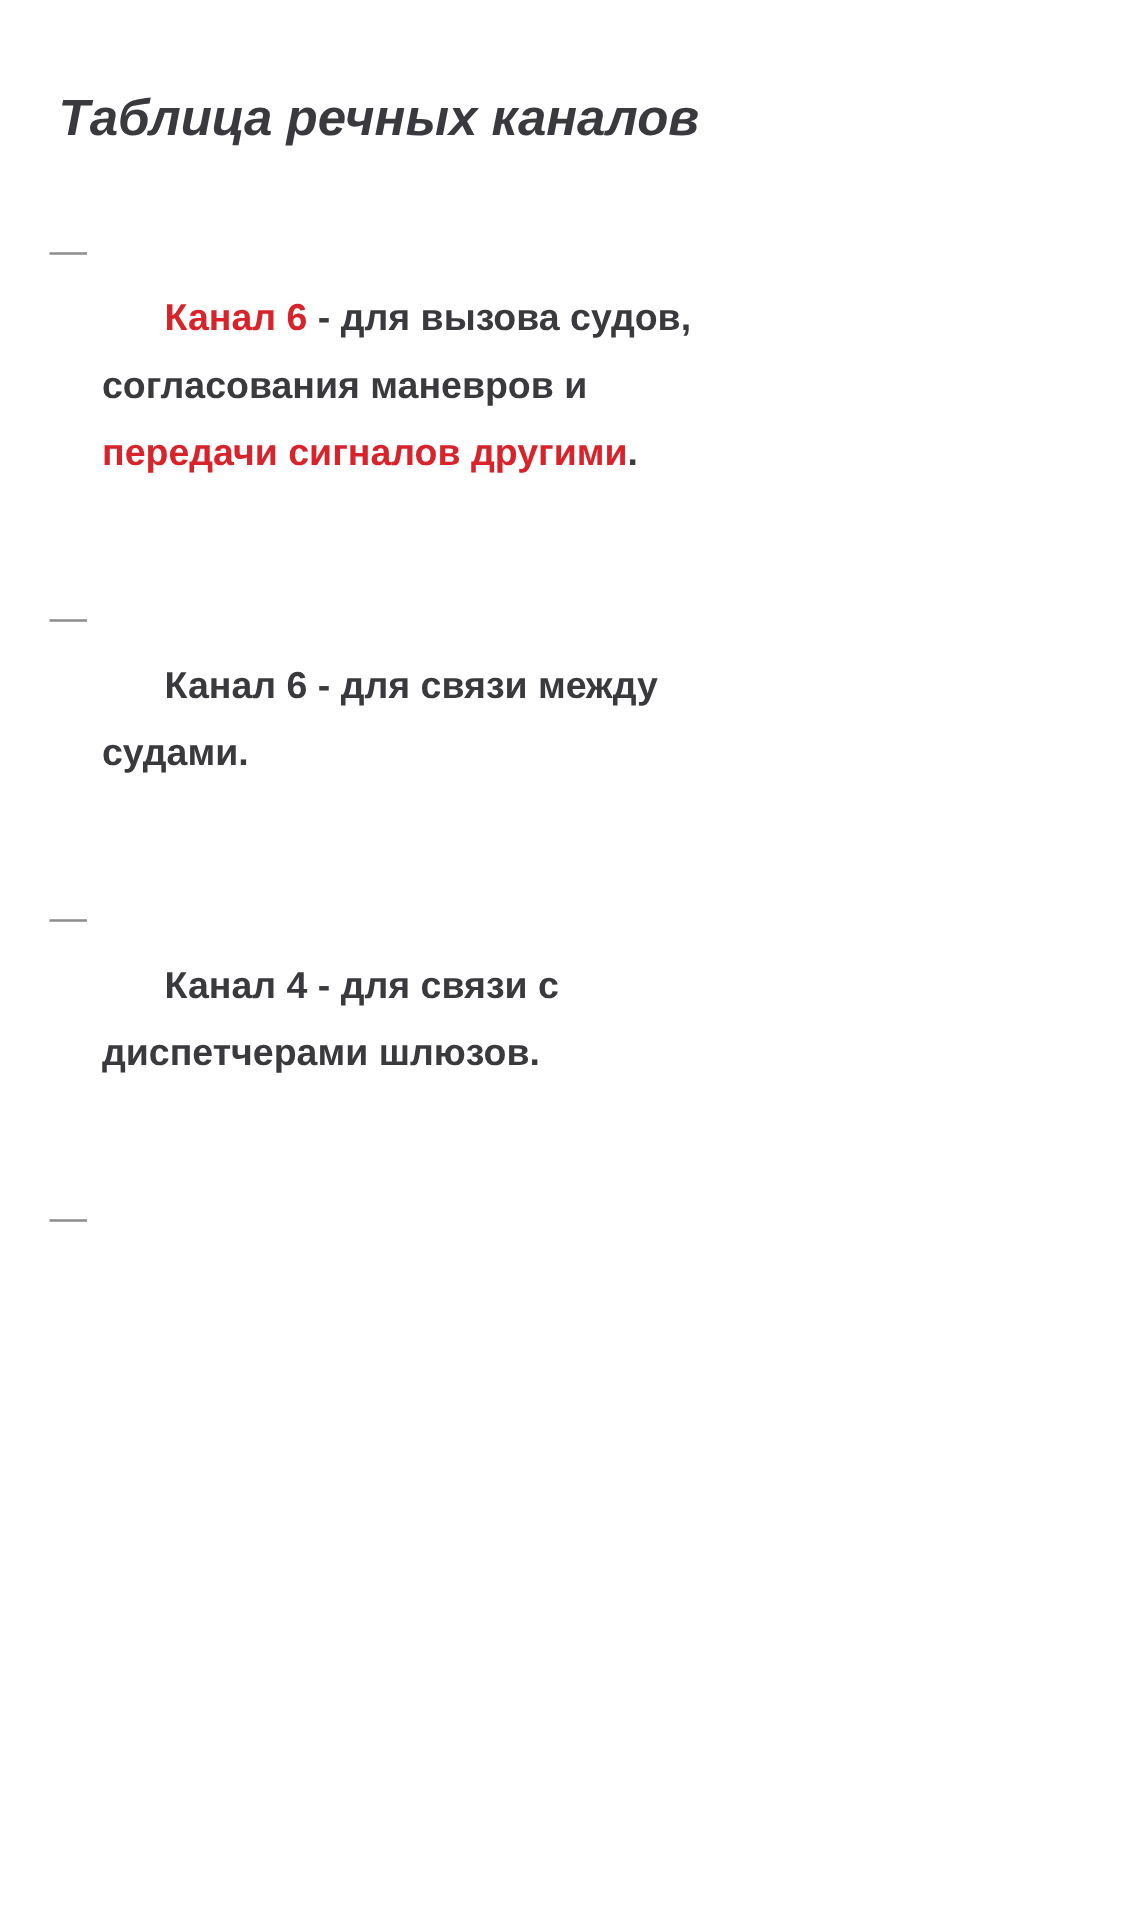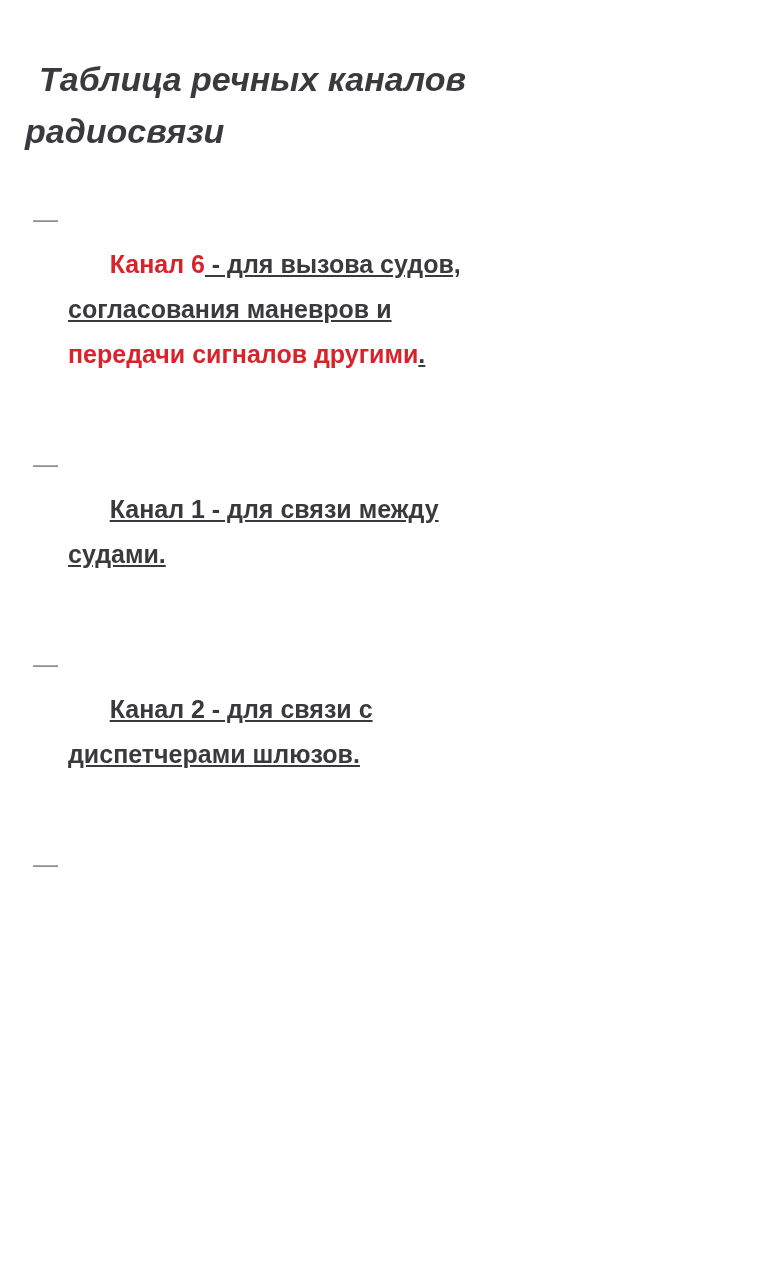--- a/index.html
+++ b/index.html
@@ -25,53 +25,52 @@
   .bullet{
     position:relative;padding-left:68px;margin:0 20px 20px 0;
     font-size:25px;font-weight:700;line-height:45px;color:var(--dark);
     white-space:pre-wrap;
   }
   .bullet .dash{
     position:absolute;left:33px;top:0;
     color:var(--dash);font-weight:400;
   }
   .seg-red{color:var(--red);}
-  .seg-dark{color:var(--dark);text-decoration:underline;}
+  .seg-dark{color:var(--dark);}
   .section-header{
     margin:57px 0 0 30px;
     font-size:26px;font-weight:700;line-height:36px;letter-spacing:0.5px;
     color:var(--dark);
   }
   .bottom-speck{
     position:absolute;left:316px;top:1274px;width:7px;height:6px;
     background:#6a6a6a;border-radius:1px;
   }
 </style>
 </head>
 <body>
 
 <div class="page">
 
   <h1 class="title">
     <span class="line1">Таблица речных каналов</span>
-    <span class="line2">радиосвязи</span>
   </h1>
 
   <div class="bullets">
     <div class="bullet">
       <span class="dash">—</span><span><span class="seg-red">Канал 6</span><span class="seg-dark"> - для вызова судов,
 согласования маневров и
 </span><span class="seg-red">передачи сигналов другими</span><span class="seg-dark">.</span></span>
     </div>
     <div class="bullet">
-      <span class="dash">—</span><span><span class="seg-dark">Канал 1 - для связи между
+      <span class="dash">—</span><span><span class="seg-dark">Канал 6 - для связи между
 судами.</span></span>
     </div>
     <div class="bullet">
-      <span class="dash">—</span><span><span class="seg-dark">Канал 2 - для связи с
+      <span class="dash">—</span><span><span class="seg-dark">Канал 4 - для связи с
 диспетчерами шлюзов.</span></span>
     </div>
     <div class="bullet">
       <span class="dash">—</span>
     </div>
     <div class="bullet">
       <span class="dash">—</span>
     </div>
   </div>
 

